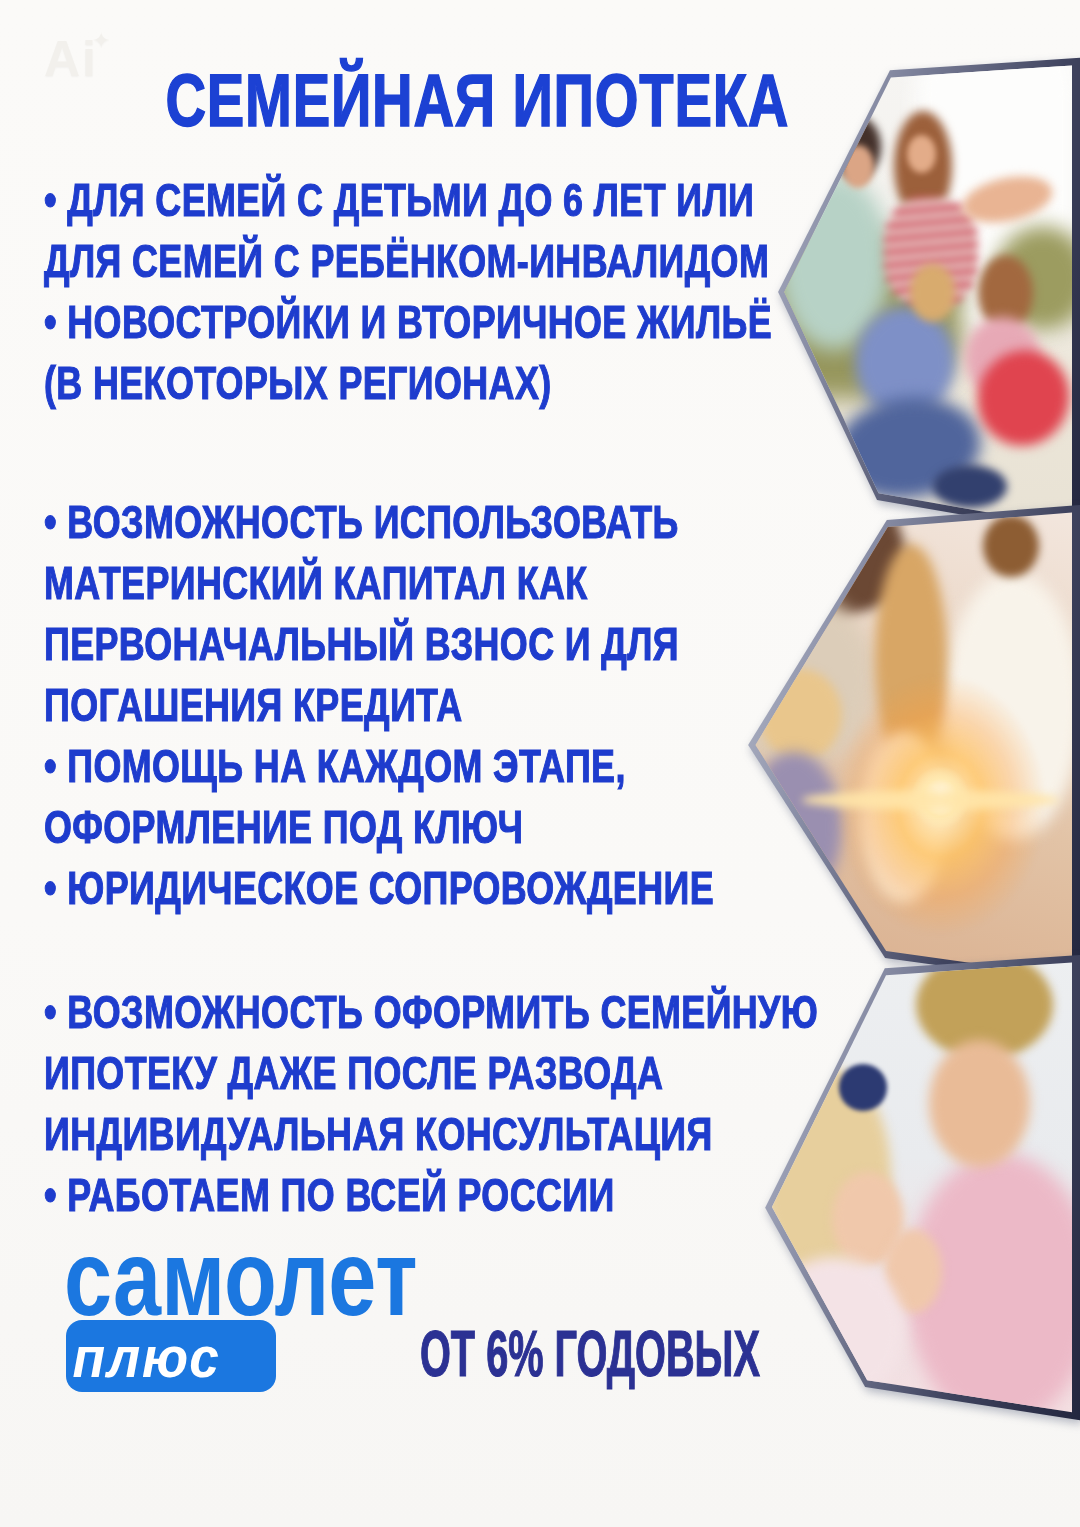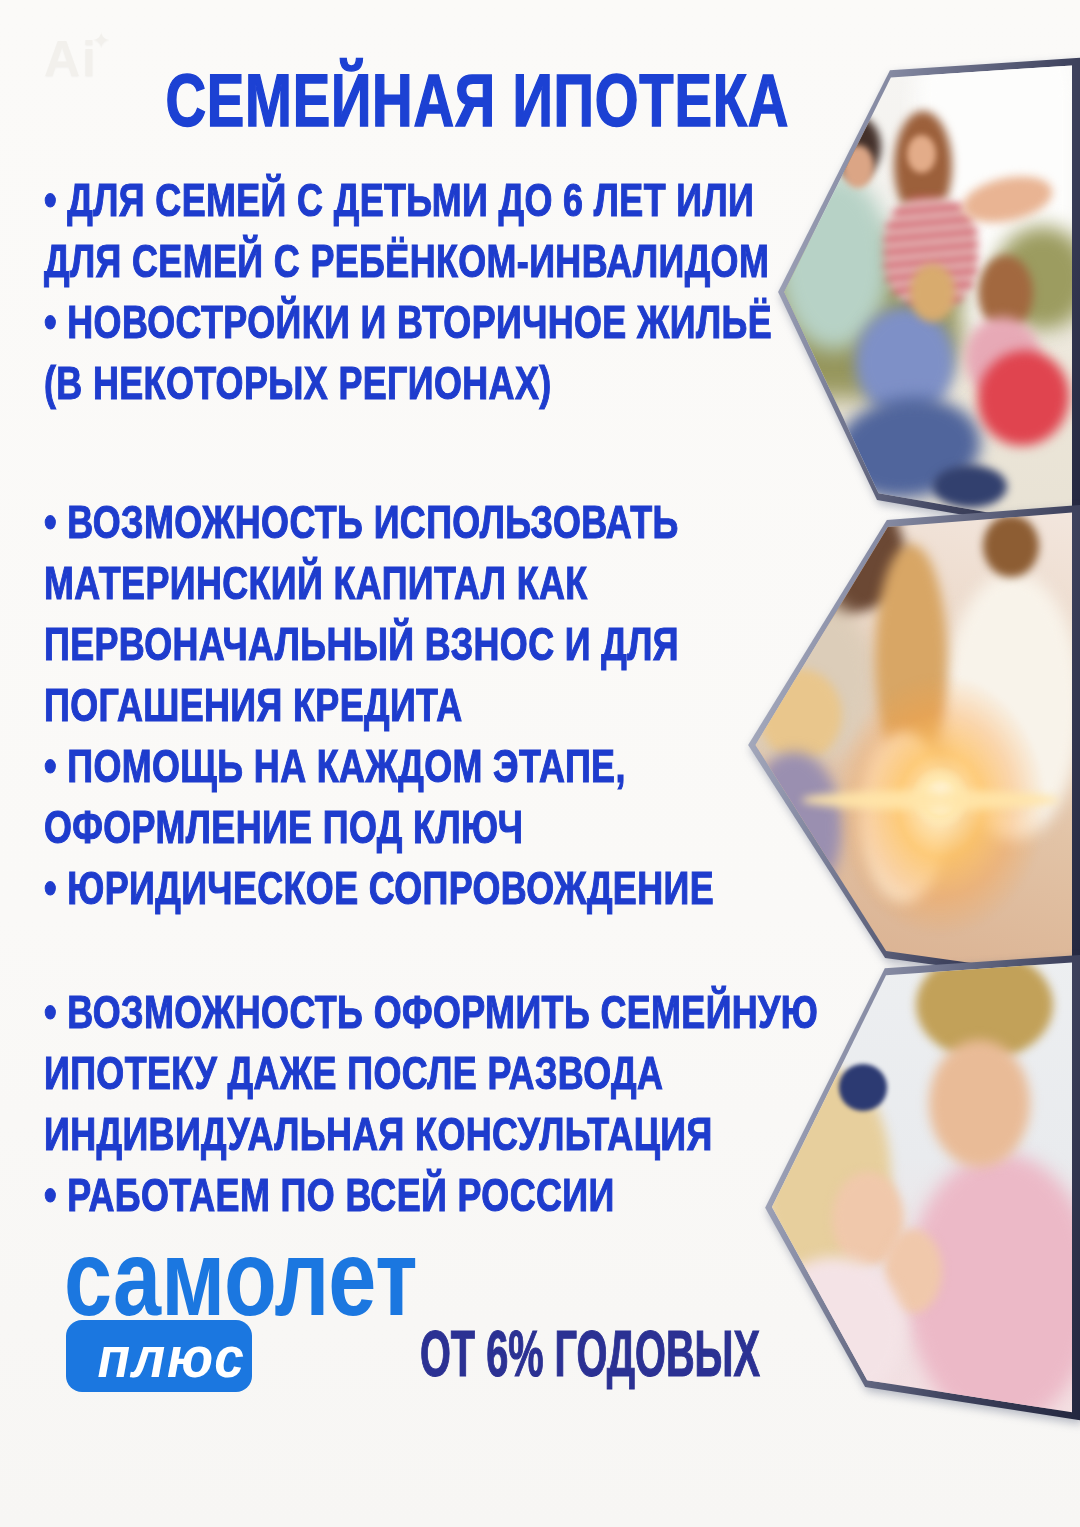--- a/index.html
+++ b/index.html
@@ -37,23 +37,23 @@
   .g2 { top:492px; }
   .g3 { top:982px; }
 
   
   .brand {
     position:absolute; left:64px; top:1224px; white-space:nowrap;
     font-size:108px; font-weight:700; letter-spacing:0px; line-height:108px;
     color:#1b77e0; transform:scaleX(0.80); transform-origin:left top;
   }
   .badge {
-    position:absolute; left:66px; top:1320px; width:186px; height:72px;
+    position:absolute; left:66px; top:1320px; width:210px; height:72px;
     background:#1b77e0; border-radius:16px;
-    display:flex; align-items:center; justify-content:flex-end;
+    display:flex; align-items:center; justify-content:flex-start;
   }
   .badge span {
     font-style:italic; font-weight:700; font-size:58px; letter-spacing:2px;
     color:#ffffff; transform:scaleX(0.92); transform-origin:center;
   }
   .rate {
     position:absolute; left:420px; top:1322px; white-space:nowrap;
     font-size:64px; font-weight:700; line-height:64px;
     color:#2b3193; -webkit-text-stroke:1.2px #2b3193;
     transform:scaleX(0.62); transform-origin:left top;

